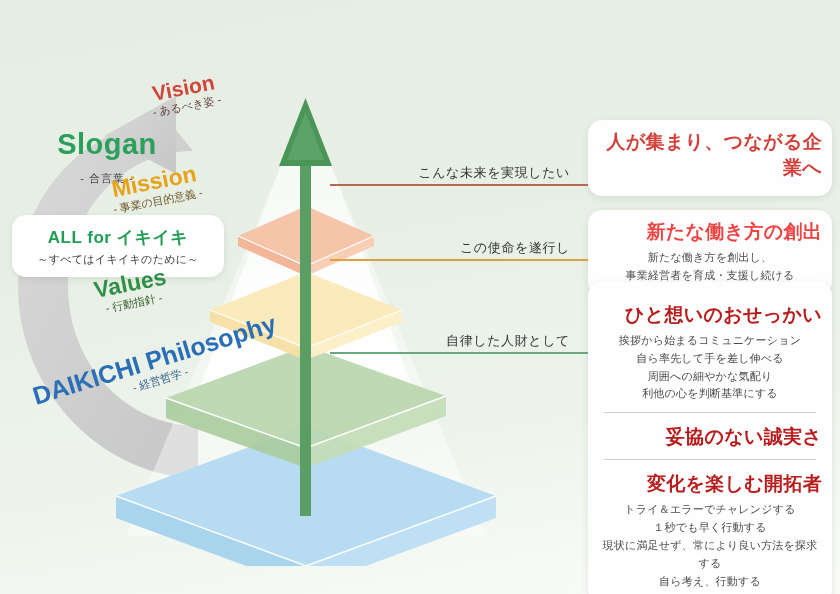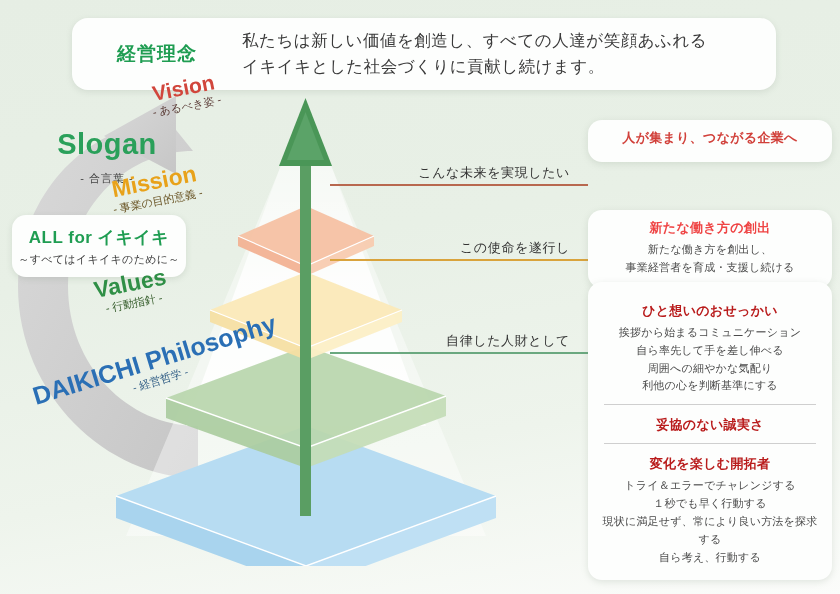--- a/index.html
+++ b/index.html
@@ -26,21 +26,21 @@
     font-size: 19px; font-weight: bold; letter-spacing: 1px;
   }
   #header-text {
     color: #3a3a3a; font-size: 16.5px; line-height: 1.55;
     letter-spacing: .5px; white-space: pre-line;
   }
 
   
   #slogan-arrow { position: absolute; left: 8px; top: 96px; width: 200px; height: 400px; }
   #slogan-box {
-    position: absolute; left: 12px; top: 215px; width: 174px; height: 62px;
+    position: absolute; left: 12px; top: 215px; width: 212px; height: 62px;
     background: #fdfefd; border-radius: 14px;
     box-shadow: 0 2px 6px rgba(120,140,120,.20);
     display: flex; flex-direction: column; align-items: center; justify-content: center;
   }
   #slogan-box .main { color: #1f9d52; font-size: 17px; font-weight: bold; letter-spacing: .5px; }
   #slogan-box .sub { color: #3c3c3c; font-size: 11px; margin-top: 3px; letter-spacing: .3px; }
   .arrow-label { position: absolute; left: 42px; top: 128px; width: 130px; text-align: center; }
   .arrow-label .t1 { color: #2aa05a; font-size: 29px; font-weight: bold; letter-spacing: .5px; }
   .arrow-label .t2 { color: #444; font-size: 11px; letter-spacing: 1px; margin-top: 10px; }
 
@@ -77,46 +77,41 @@
   #conn-values  { left: 330px; top: 318px; width: 258px; height: 36px; }
 
   
   .rcard {
     position: absolute; left: 588px; width: 244px;
     background: #fdfefd; border-radius: 14px;
     box-shadow: 0 2px 7px rgba(120,140,120,.20);
     padding: 9px 10px 11px;
   }
   .rcard .title {
-    text-align: center; font-weight: bold; font-size: 13px;
+    text-align: right; font-weight: bold; font-size: 19px;
     letter-spacing: .3px; margin-bottom: 4px;
   }
   .rcard .body {
     text-align: center; color: #4a4a4a; font-size: 11px;
     line-height: 1.62; letter-spacing: .2px; white-space: pre-line;
   }
   #card-vision  { top: 120px; }
   #card-vision .title { color: #d1403a; }
   #card-mission { top: 210px; }
   #card-mission .title { color: #ef4444; }
   #card-values  { top: 282px; padding-bottom: 14px; }
   .vsec { }
   .vsec .title { color: #b91c1c; margin-top: 11px; }
   .vdivider { height: 1px; background: #cfcfcf; margin: 9px 6px 8px; }
 </style>
 </head>
 <body>
 
 <div id="stage">
 
-  <div id="header-card">
-    <div id="header-label">経営理念</div>
-    <div id="header-text">私たちは新しい価値を創造し、すべての人達が笑顔あふれる
-イキイキとした社会づくりに貢献し続けます。</div>
-  </div>
 
   <svg id="slogan-arrow" viewBox="0 0 200 400">
     <defs>
       <linearGradient id="gA" x1="0" y1="0" x2="1" y2="1">
         <stop offset="0%" stop-color="#d9d9d9"></stop>
         <stop offset="100%" stop-color="#c6c6c6"></stop>
       </linearGradient>
     </defs>
     <path d="M196,18 L196,150 A108,108 0 0 0 196,300 L196,300
              L196,300 L196,360 A168,168 0 0 1 196,60 Z" fill="none"></path>

